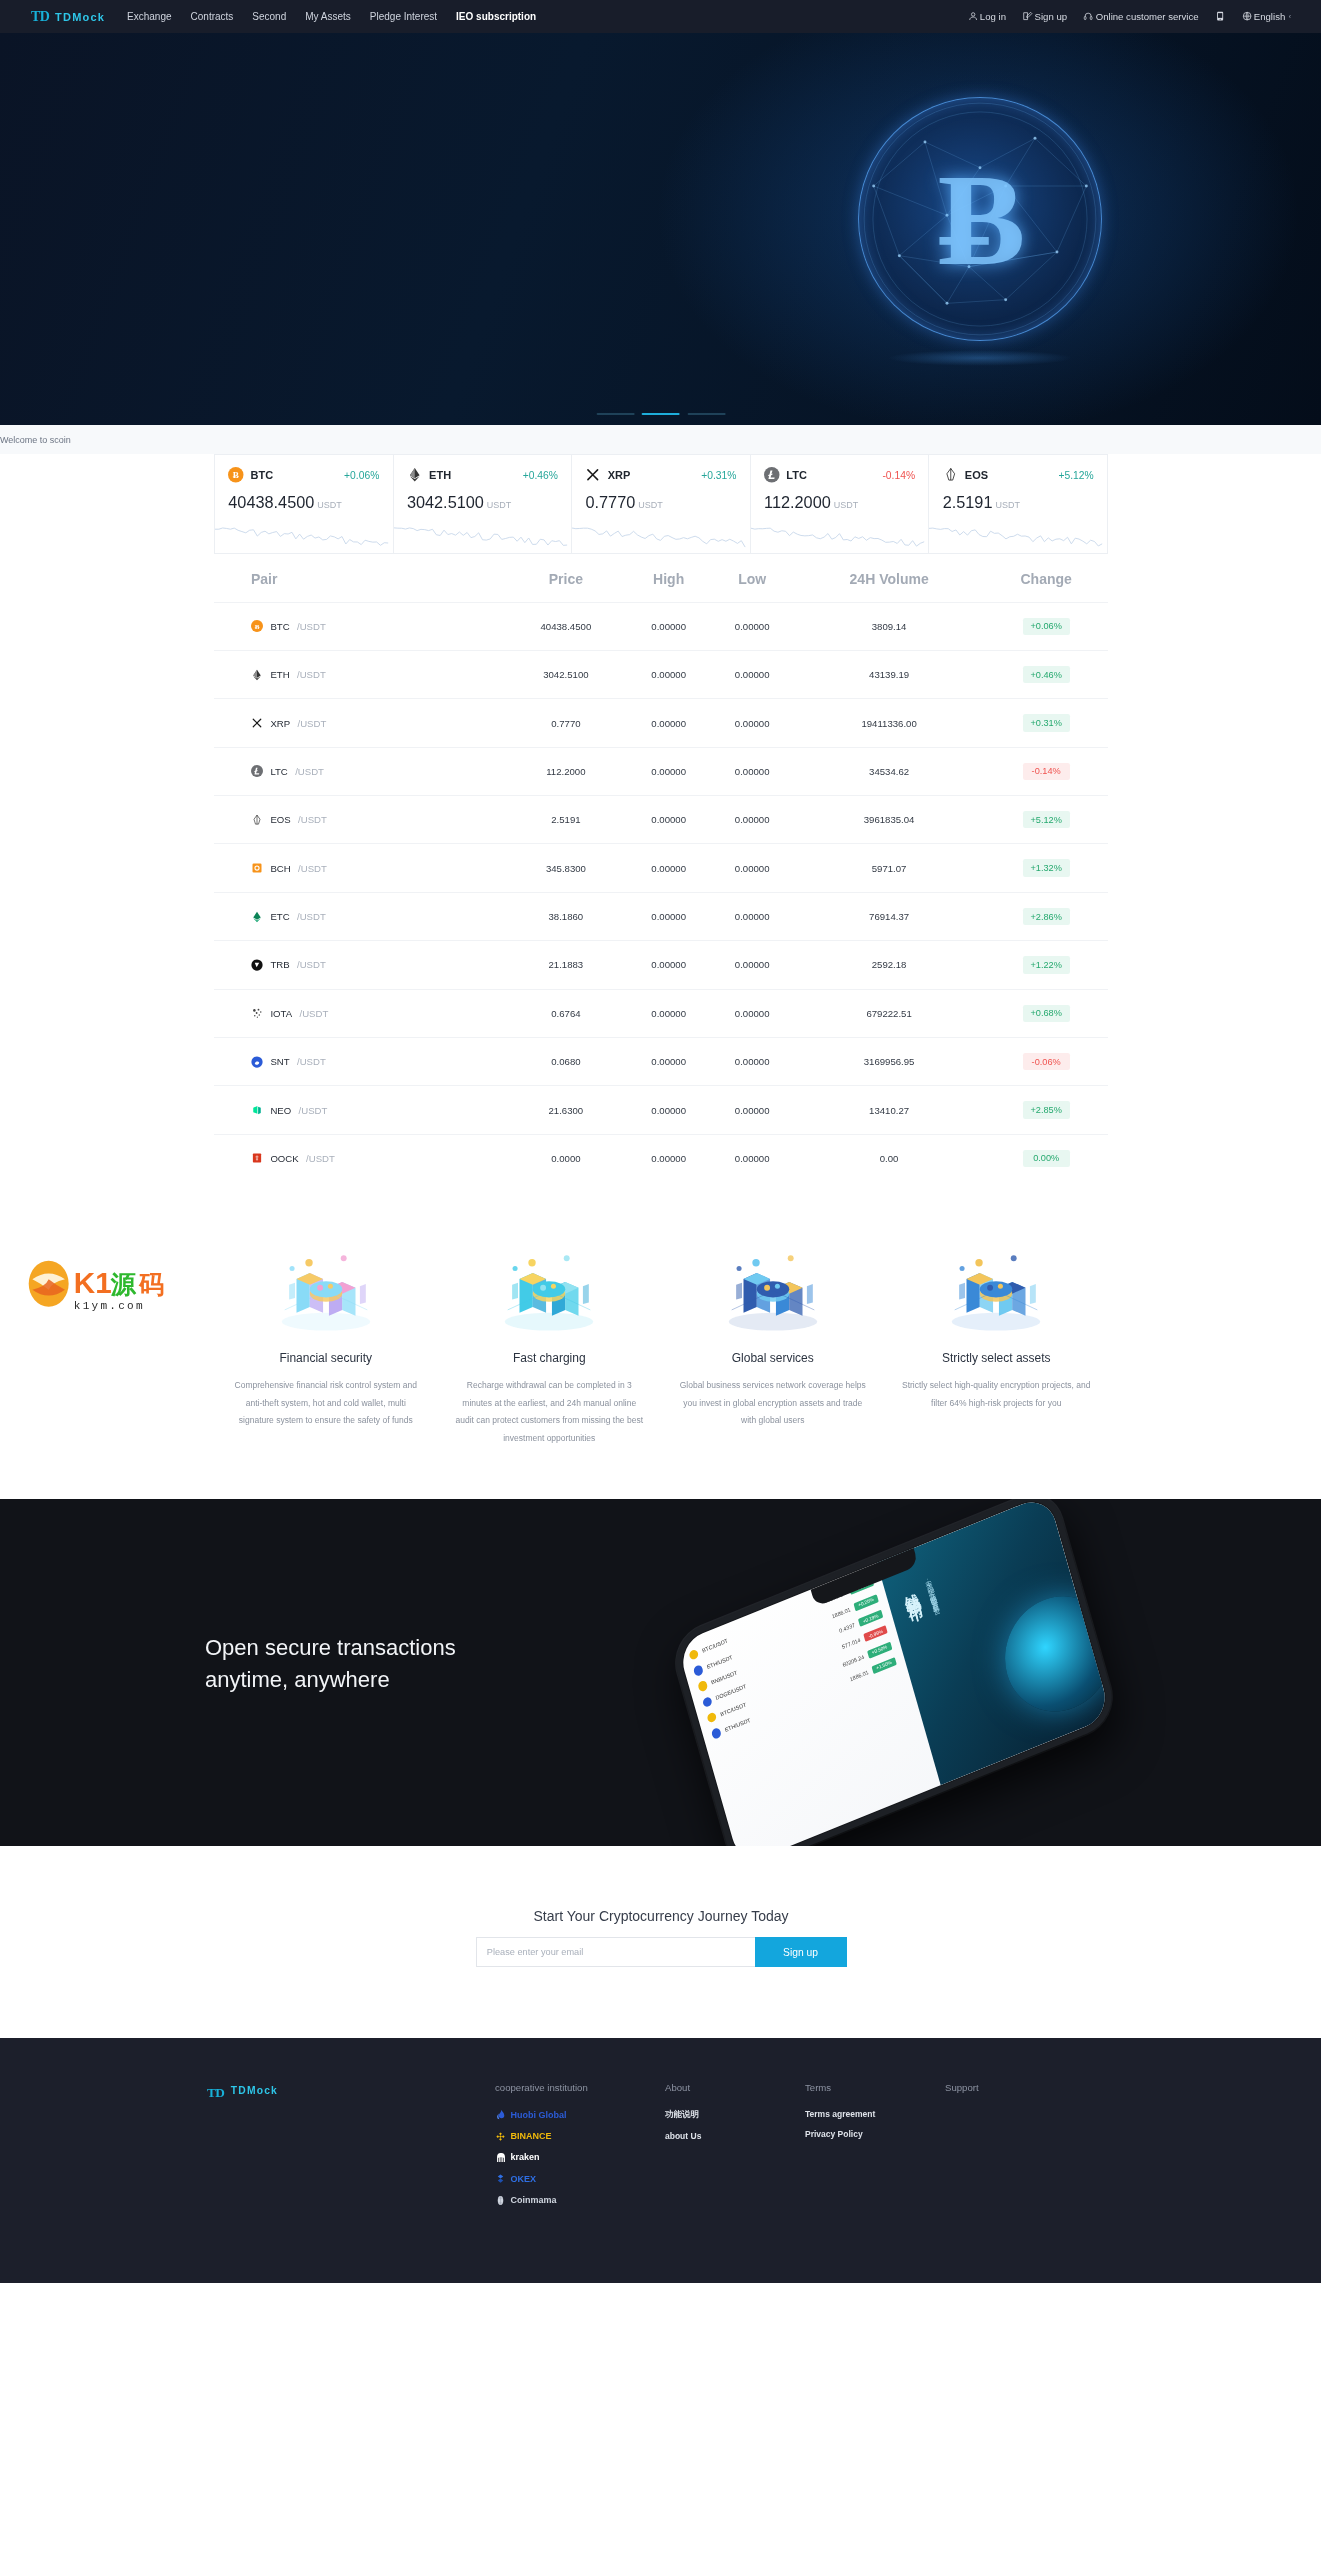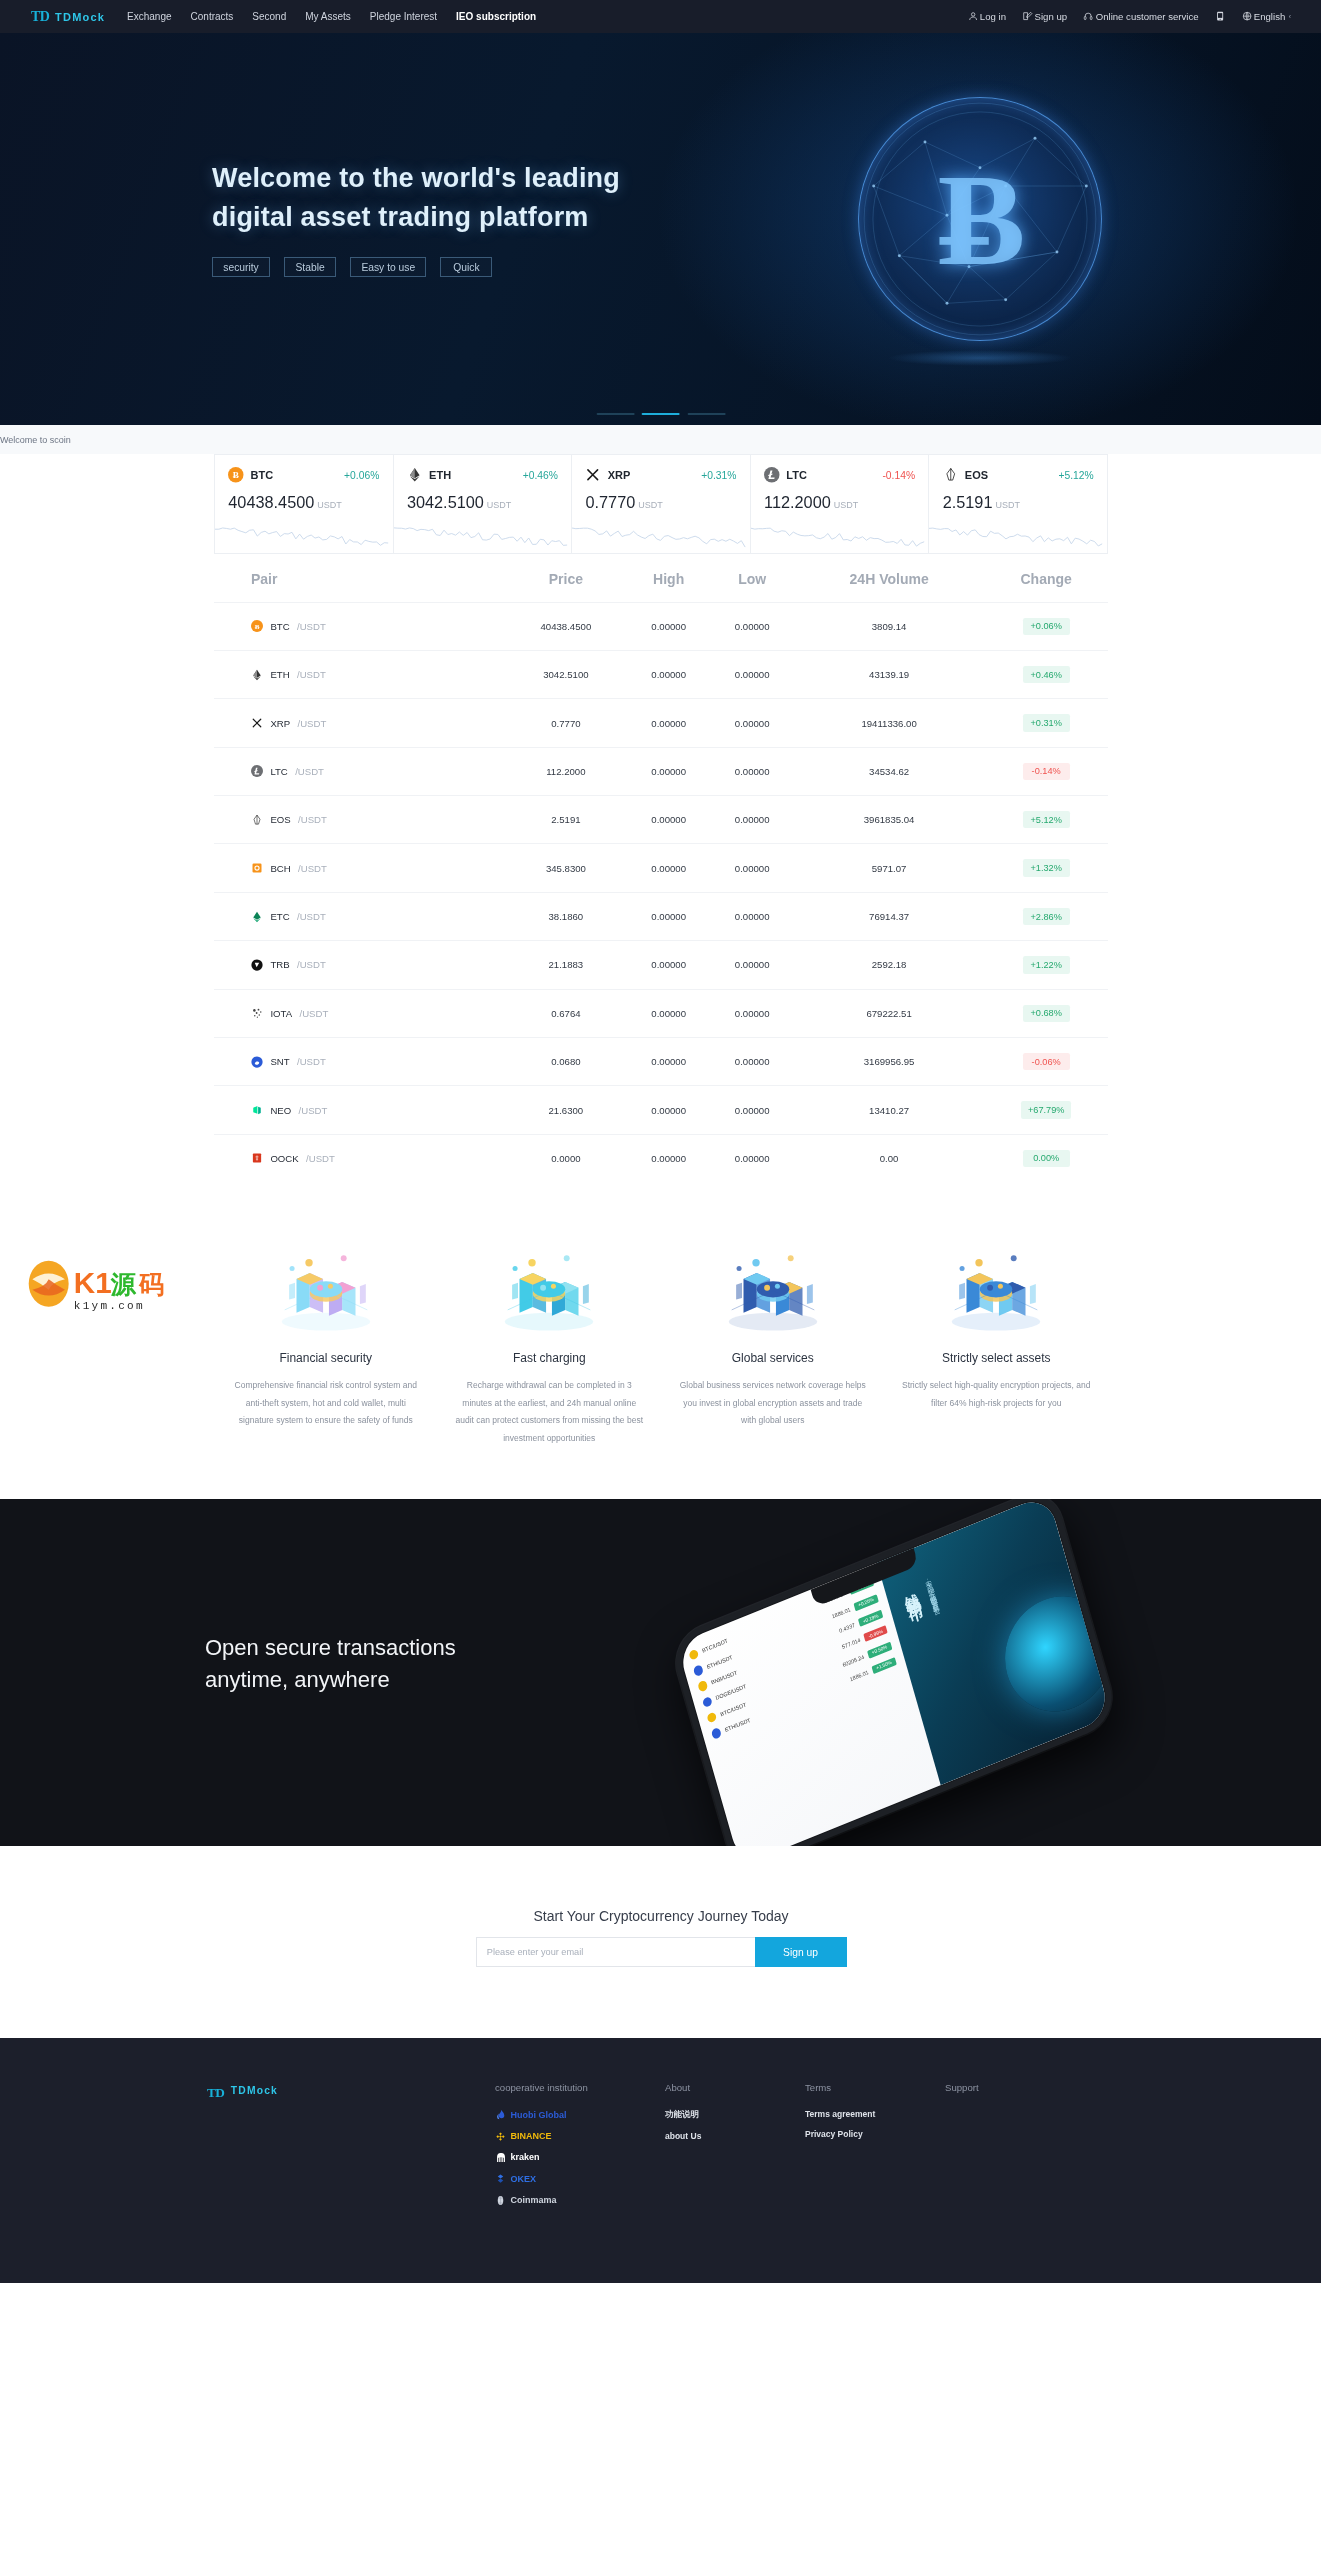--- a/index.html
+++ b/index.html
@@ -291,32 +291,20 @@
             </svg>
           </span>
           <span>English</span>
           <span class="caret">‹</span>
         </div>
       </div>
   </div>
 
   <div class="hero">
     <div class="hero-inner">
-      <div class="hero-copy">
-        <h1>
-          <div>Welcome to the world's leading</div>
-          <div>digital asset trading platform</div>
-        </h1>
-        <div class="hero-tags" id="hero-tags">
-            <div class="hero-tag">security</div>
-            <div class="hero-tag">Stable</div>
-            <div class="hero-tag">Easy to use</div>
-            <div class="hero-tag">Quick</div>
-          </div>
-      </div>
 
       <div class="hero-coin">
         <div class="coin-glow"></div>
         <div class="coin-ring">
           <svg viewBox="0 0 330 330" preserveAspectRatio="none" aria-hidden="true">
             <g stroke="rgba(120,195,255,.35)" stroke-width="0.7" fill="none">
               <path d="M20 120 L90 60 L165 95 L240 55 L310 120 L270 210 L200 275 L120 280 L55 215 Z"></path>
               <path d="M90 60 L120 160 L200 120 L240 55"></path>
               <path d="M20 120 L120 160 L55 215 L150 230 L200 275"></path>
               <path d="M310 120 L200 120 L270 210 L150 230"></path>
@@ -700,21 +688,21 @@
                   </span>
         <span class="pair-base">NEO</span>
                   <span class="pair-quote">/USDT</span>
       </span>
     </td>
     <td class="up">21.6300</td>
     <td>0.00000</td>
     <td>0.00000</td>
     <td>13410.27</td>
     <td>
-      <span class="chg-pill chg-up">+67.79%</span>
+      <span class="chg-pill chg-up">+2.85%</span>
     </td>
             </tr>
             <tr>
     <td>
       <span class="pair-cell">
         <span class="pair-ico">
                     <svg viewBox="0 0 32 32">
                       <rect x="5" y="4" width="22" height="24" rx="2" fill="#d9381e"></rect>
                       <path d="M16 9 v14 M12 13 h8 M13 19 h6" stroke="#fff" stroke-width="1.6"></path>
                     </svg>

